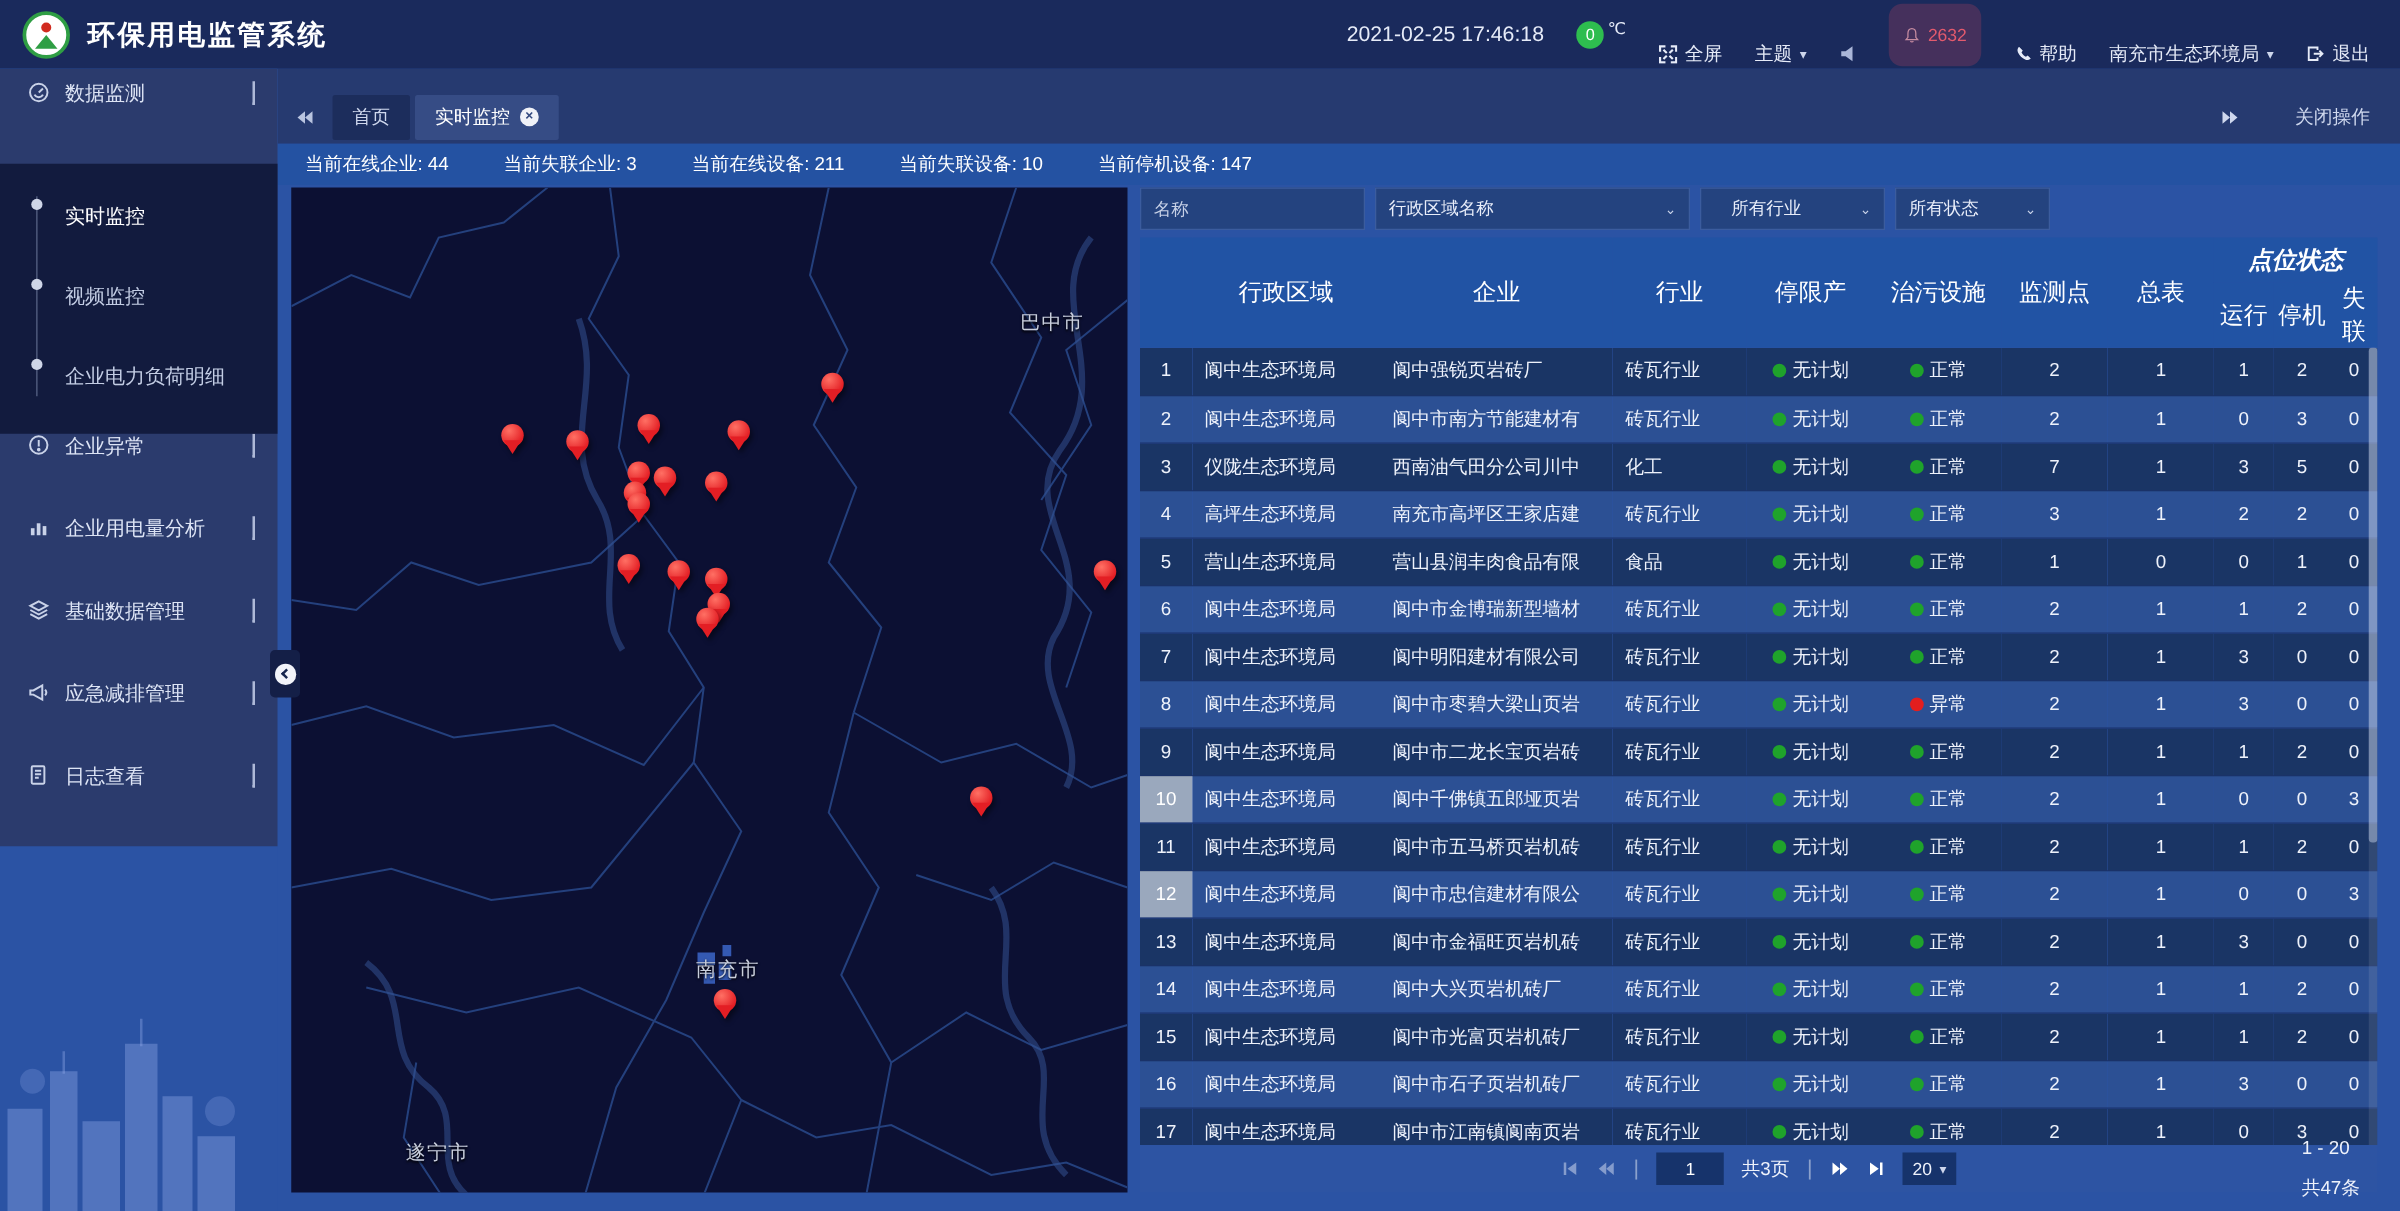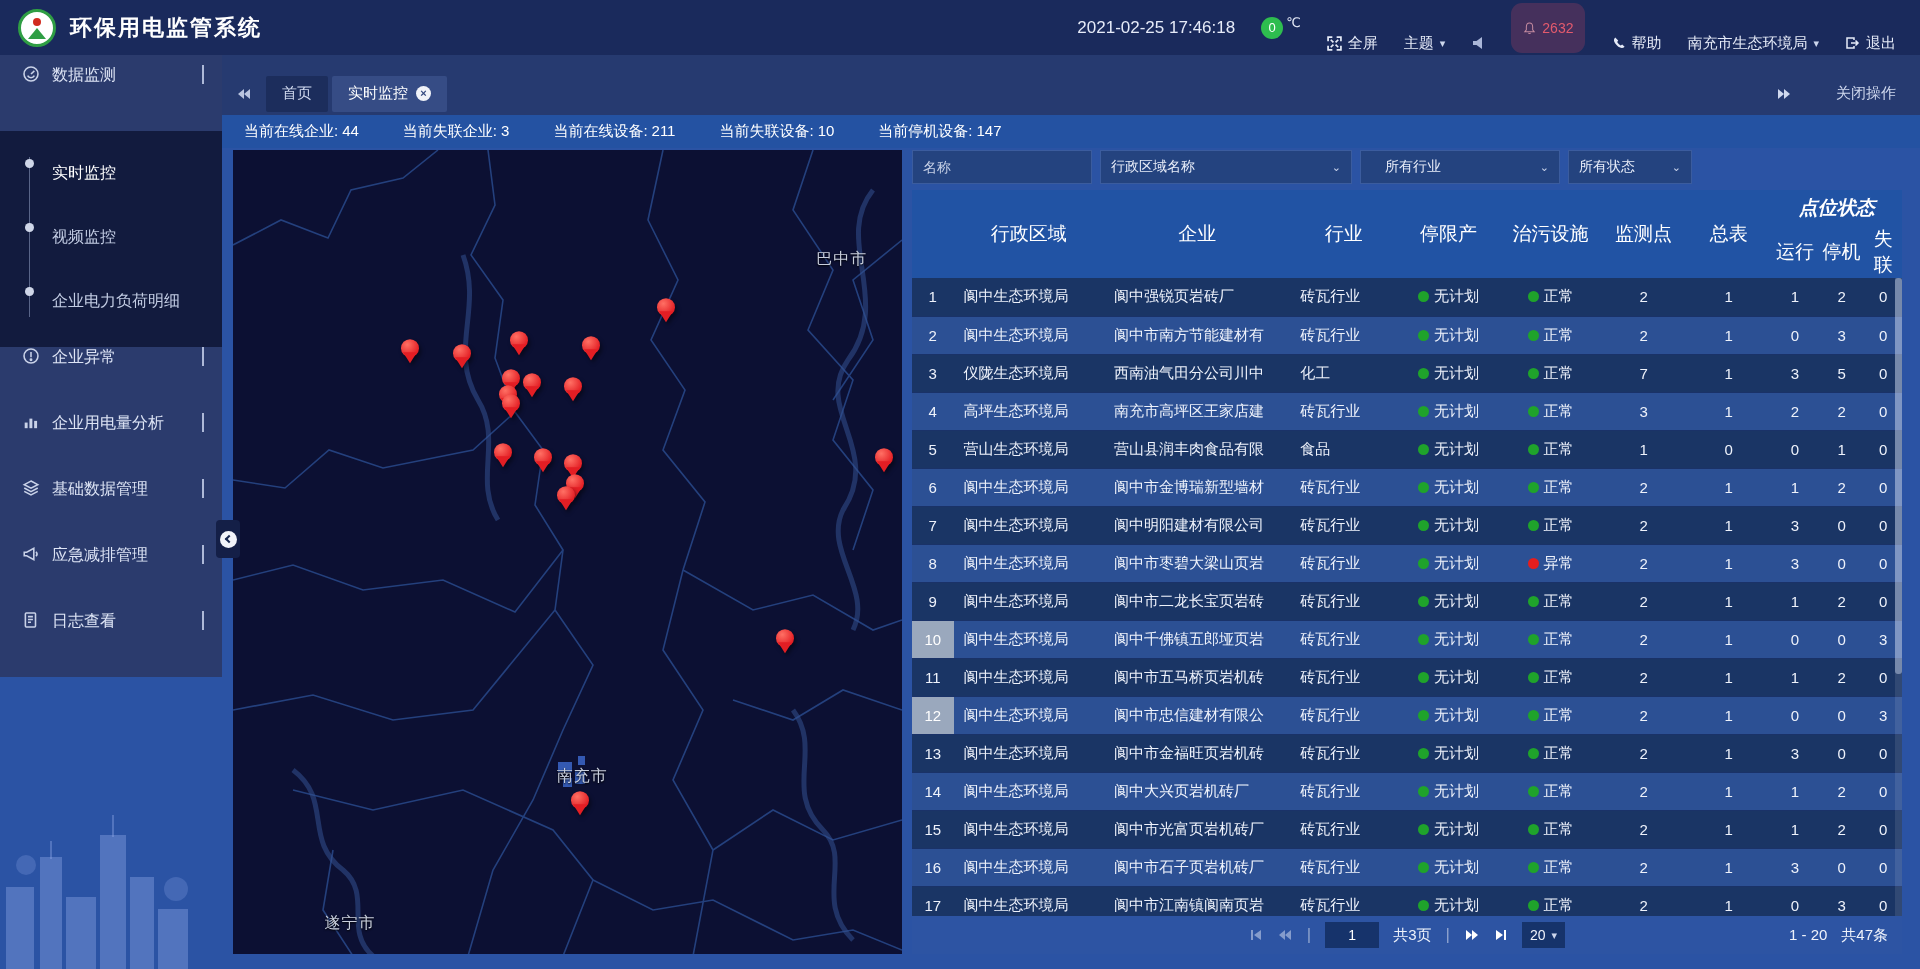--- a/index.html
+++ b/index.html
@@ -69,21 +69,21 @@
     border:7px solid transparent; border-top:11px solid #e31e24; }
   .city { position:absolute; transform:translate(-50%,-50%); color:#c9cfdd; font-size:16px; letter-spacing:1px; white-space:nowrap; text-shadow:0 1px 2px #000; }
 
   
   .panel { flex:1; margin-left:10px; display:flex; flex-direction:column; min-width:0; }
   .filters { height:34px; margin-bottom:6px; display:flex; gap:8px; flex:none; }
   .f-input { width:180px; background:#24437f; border:1px solid #3b5c9e; color:#e8edf9; font-size:14px; padding:0 10px; outline:none; }
   .f-input::placeholder { color:#c6d0e6; }
   .f-select { background:#24437f; border:1px solid #3b5c9e; color:#e8edf9; font-size:14px; display:flex; align-items:center; padding:0 10px; cursor:pointer; }
   .f-select .caret { margin-left:auto; padding-left:14px; }
-  .f-region { width:252px;justify-content:space-between; } .f-industry { width:200px;padding-left:24px; } .f-status { width:124px; }
+  .f-region { width:252px;justify-content:space-between; } .f-industry { width:148px;padding-left:24px; } .f-status { width:124px; }
 
   table { width:100%; border-collapse:collapse; table-layout:fixed; }
   col.c-idx{width:4.2%} col.c-reg{width:15.2%} col.c-com{width:18.8%} col.c-ind{width:10.8%}
   col.c-stop{width:10.4%} col.c-fac{width:10.2%} col.c-pts{width:8.6%} col.c-met{width:8.6%}
   col.c-run{width:4.8%} col.c-halt{width:4.6%} col.c-lost{width:3.8%}
   thead th { background:#2153a4; font-weight:normal; font-size:19px; color:#fff; }
   .thead-table thead tr:first-child th { height:36px; }
   .thead-table thead tr:last-child th { height:30px; }
   th.grp { font-style:italic; font-weight:bold; }
   .tbody-wrap { flex:1; overflow:hidden; position:relative; }
@@ -100,21 +100,21 @@
   .vscroll { position:absolute; right:0; top:0; bottom:0; width:7px; background:rgba(255,255,255,.10); }
   .vscroll::before { content:""; position:absolute; top:0; left:0; right:0; height:62%; background:rgba(205,216,240,.45); border-radius:3px; }
 
   
   .pager { flex:none; height:38px; margin-top:0; background:#2d54a3; display:flex; align-items:center; justify-content:center; position:relative; font-size:15px; }
   .pager .grp2 { display:flex; align-items:center; gap:14px; }
   .pg-btn { cursor:pointer; display:flex; align-items:center; }
   .pg-sep { color:rgba(255,255,255,.45); font-size:17px; }
   .pg-input { width:54px; height:26px; background:#16336b; border:none; color:#fff; text-align:center; font-size:14px; }
   .pg-size { background:#16336b; height:26px; padding:0 8px; display:flex; align-items:center; gap:6px; cursor:pointer; font-size:14px; }
-  .pg-info { position:absolute; right:14px; display:flex; gap:14px; color:#eef2fb; }
+  .pg-info { position:absolute; right:14px; display:flex; gap:14px; color:#eef2fb;flex-direction:column; }
 
   .dis { opacity:.55; }
 </style>
 </head>
 <body>
 
 <div class="header">
   <div class="logo"></div>
   <div class="app-title">环保用电监管系统</div>
   <div class="header-right">

